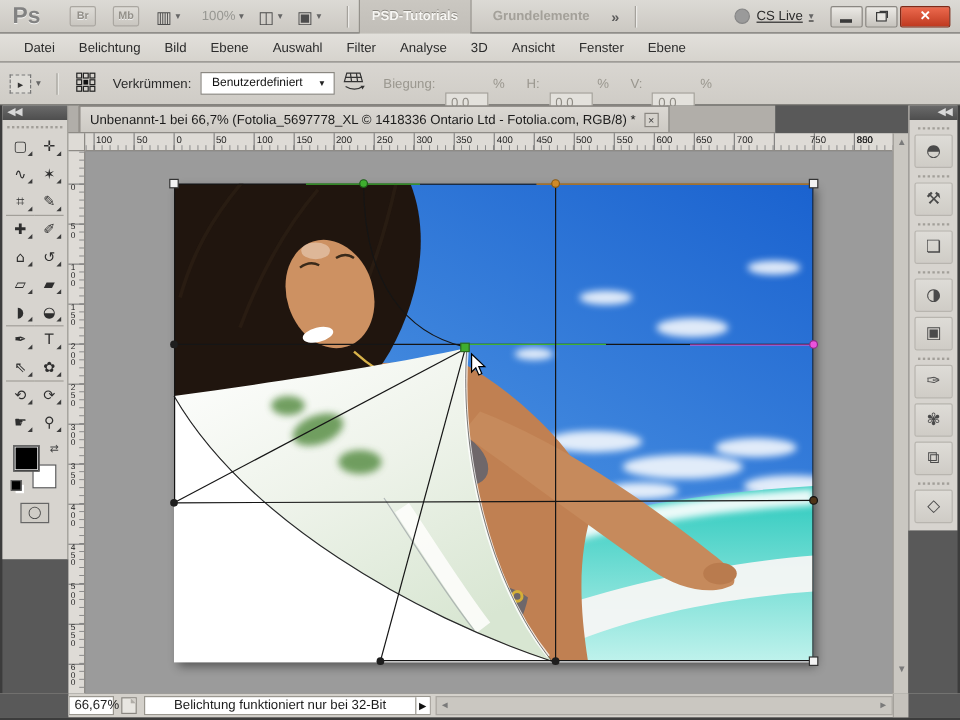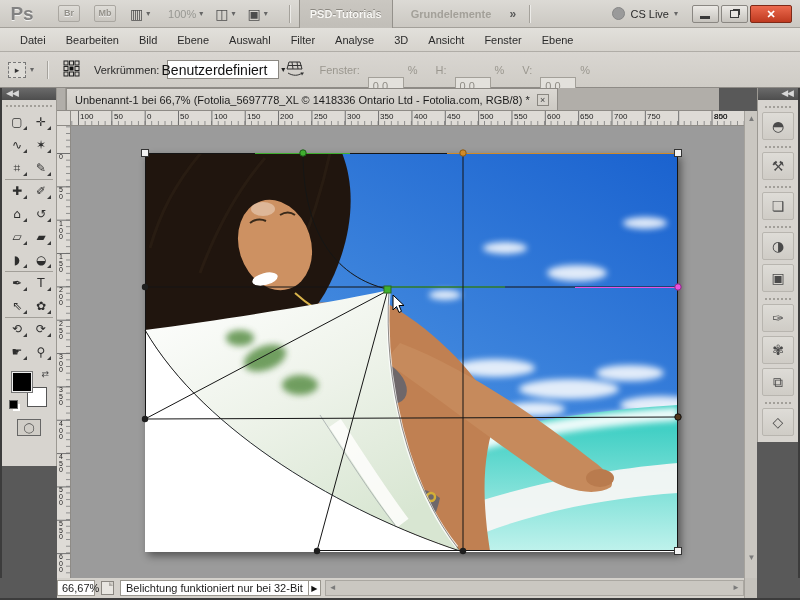--- a/index.html
+++ b/index.html
@@ -46,21 +46,21 @@
   .optionsbar { position:absolute; left:0; top:52px; width:800px; height:36px;
     background:linear-gradient(#d9d6d1,#cfccc6); border-bottom:1px solid #8e8b86;
     display:flex; align-items:center; padding-left:8px; }
   .preset-pick { display:flex; align-items:center; gap:4px; margin-right:4px; }
   .preset-box { width:18px; height:16px; border:1px dashed #777; color:#333; font-size:9px;
     text-align:center; line-height:14px; background:#dedcd7; }
   .opt-label { margin:0 8px 0 8px; color:#2b2b2b; }
   .opt-label.dis, .pct.dis { color:#9a978f; }
   .warp-select { width:112px; height:19px; background:#fff; border:1px solid #8a8781;
     display:flex; align-items:center; justify-content:center; gap:14px; }
-  .warp-select .val { font-size:14px; color:#111; }
+  .warp-select .val { font-size:10px; color:#111; }
   .warp-select .caret { color:#222; }
   .opt-field { width:36px; height:17px; border:1px solid #a3a099; background:#e3e1dc;
     color:#8f8c85; font-size:11px; padding:0 4px; font-family:"Liberation Sans",sans-serif;margin-top:32px; }
   .pct { margin:0 10px 0 4px; }
   .icon-btn-sm { margin:0 6px; }
 
   
   .main { position:absolute; left:0; top:88px; width:800px; height:490px; background:#595959; }
   .edge-l { position:absolute; left:0; top:0; width:2px; height:490px; background:#3c3c3c; }
   .edge-r { position:absolute; right:0; top:0; width:2px; height:490px; background:#3c3c3c; }
@@ -78,21 +78,21 @@
     border-left:4px solid transparent; border-bottom:4px solid #3c3c3c; }
   .swatches { position:relative; width:40px; height:40px; margin:6px auto 0 auto; }
   .sw-bg { position:absolute; right:2px; bottom:2px; width:20px; height:20px; background:#fff; border:1px solid #555; }
   .sw-fg { position:absolute; left:2px; top:2px; width:22px; height:22px; background:#000; border:1px solid #777; box-shadow:0 0 0 1px #eee inset; }
   .sw-swap { position:absolute; right:0; top:0; font-size:9px; color:#444; }
   .sw-mini { position:absolute; left:0; bottom:0; width:9px; height:9px; background:#000; border:1px solid #666; box-shadow:3px 3px 0 -1px #fff; }
   .quickmask { display:block; width:24px; height:17px; margin:10px auto 0 auto; border:1px solid #666;
     background:#d0cdc7; color:#444; font-size:10px; line-height:15px; text-align:center; }
 
   
-  .tabbar { position:absolute; left:57px; top:0; width:662px; height:23px; background:#b1aea9; border-bottom:1px solid #8e8b86; display:flex; align-items:flex-end; }
+  .tabbar { position:absolute; left:57px; top:0; width:589px; height:23px; background:#b1aea9; border-bottom:1px solid #8e8b86; display:flex; align-items:flex-end; }
   .tab-grip { width:9px; height:100%; border-right:1px solid #9c9993; background:#b1aea9; }
   .doc-tab { height:22px; background:linear-gradient(#dbd8d3,#cdcac4); border:1px solid #8e8b86; border-bottom:0;
     display:flex; align-items:center; gap:7px; padding:0 8px; max-width:560px; }
   .doc-tab .title { white-space:nowrap; overflow:hidden; font-size:11px; color:#1c1c1c; }
   .tab-close { width:12px; height:12px; border:1px solid #8a8781; background:#d6d3cd; color:#444;
     font-size:9px; line-height:10px; text-align:center; }
 
   
   .ruler-corner { position:absolute; left:57px; top:23px; width:14px; height:15px; background:#dedbd6;
     border-right:1px solid #8e8b86; border-bottom:1px solid #8e8b86; }
@@ -142,21 +142,21 @@
 
   
   .statusbar { position:absolute; left:0; top:578px; width:800px; height:20px; background:#d4d1cb;
     display:flex; align-items:center; }
   .sb-dark-l { width:57px; height:20px; background:#595959; }
   .sb-zoom { width:38px; height:16px; background:#fff; border:1px solid #9a978f; padding:0 4px;
     font-size:11px; color:#1c1c1c; line-height:14px; }
   .sb-docicon { width:13px; height:14px; margin:0 6px; border:1px solid #8a8781; background:#e8e6e1; position:relative; }
   .sb-docicon::after { content:""; position:absolute; right:0; top:0; border-top:4px solid #d4d1cb; border-left:4px solid #b0ada7; }
   .sb-msg { height:16px; background:#fff; border:1px solid #9a978f; display:flex; align-items:center; }
-  .sb-msg .txt { padding:0 5px; font-size:11px; color:#1c1c1c; white-space:nowrap; }
+  .sb-msg .txt { padding:0 24px; font-size:11px; color:#1c1c1c; white-space:nowrap; }
   .sb-msg .pop { width:12px; height:100%; border-left:1px solid #9a978f; font-size:8px; color:#111;
     text-align:center; line-height:15px; background:#fff; }
   .h-scroll { flex:1; height:16px; margin-left:4px; background:#cac7c1; border:1px solid #aaa7a1;
     position:relative; }
   .h-scroll .arr { position:absolute; top:0; width:12px; height:14px; color:#7a7a7a; font-size:8px;
     text-align:center; line-height:14px; }
   .h-scroll .arr.left { left:1px; } .h-scroll .arr.right { right:1px; }
   .sb-corner { width:13px; height:20px; background:#c5c2bc; border-left:1px solid #a5a29c; }
   .sb-dark-r { width:43px; height:20px; background:#595959; }
   .bottom-edge { position:absolute; left:0; top:598px; width:800px; height:2px; background:#3c3c3c; }
@@ -184,40 +184,40 @@
     </div>
     <div class="bar-btn">
       <span class="glyph">▣</span>
       <span class="caret">▾</span>
     </div>
     <span class="vsep"></span>
     <div class="ws-btn ws-active">PSD-Tutorials</div>
     <div class="ws-btn ws-idle">Grundelemente</div>
     <div class="ws-overflow">»</div>
     <span class="vsep"></span>
-    <div class="cslive" style="margin-left:auto;">
+    <div class="cslive" style="margin-left:auto;text-decoration:underline;">
       <span class="dot"></span>
       <span>CS Live</span>
       <span class="caret">▾</span>
     </div>
     <div class="winbtns">
       <div class="winbtn">
           <span class="glyph-min"></span>
         </div>
       <div class="winbtn">
           <span class="glyph-restore"></span>
         </div>
       <div class="winbtn close">✕</div>
     </div>
   </div>
 
   <div class="menubar">
 
   <span class="menu-item">Datei</span>
-      <span class="menu-item">Bearbeiten</span>
+      <span class="menu-item">Belichtung</span>
       <span class="menu-item">Bild</span>
       <span class="menu-item">Ebene</span>
       <span class="menu-item">Auswahl</span>
       <span class="menu-item">Filter</span>
       <span class="menu-item">Analyse</span>
       <span class="menu-item">3D</span>
       <span class="menu-item">Ansicht</span>
       <span class="menu-item">Fenster</span>
       <span class="menu-item">Ebene</span>
     </div>
@@ -249,21 +249,21 @@
       <span class="caret">▾</span>
     </div>
     <span class="icon-btn-sm">
       <svg width="20" height="18" viewBox="0 0 20 18">
         <path d="M4,2 L15,2 L17,9 L2,9 Z" fill="none" stroke="#333"></path>
         <path d="M7,2 L8,9 M12,2 L13,9 M3,5.5 L16.5,5.5" stroke="#333" fill="none"></path>
         <path d="M3,13 C8,16 13,16 17,13" stroke="#333" fill="none"></path>
         <path d="M17,15.5 L19,12.5 L15.5,12.5 Z" fill="#333"></path>
       </svg>
     </span>
-    <span class="opt-label dis">Fenster:</span>
+    <span class="opt-label dis">Biegung:</span>
     <input class="opt-field" disabled="" value="0,0" style="">
     <span class="pct dis">%</span>
     <span class="opt-label dis">H:</span>
     <input class="opt-field" disabled="" value="0,0" style="">
     <span class="pct dis">%</span>
     <span class="opt-label dis">V:</span>
     <input class="opt-field" disabled="" value="0,0" style="">
     <span class="pct dis">%</span>
   </div>
 
@@ -328,21 +328,21 @@
         <span class="rl" style="left: 243px;">250</span>
         <span class="rl" style="left: 276px;">300</span>
         <span class="rl" style="left: 309px;">350</span>
         <span class="rl" style="left: 343px;">400</span>
         <span class="rl" style="left: 376px;">450</span>
         <span class="rl" style="left: 409px;">500</span>
         <span class="rl" style="left: 443px;">550</span>
         <span class="rl" style="left: 476px;">600</span>
         <span class="rl" style="left: 509px;">650</span>
         <span class="rl" style="left: 543px;">700</span>
-        <span class="rl" style="left: 576px;">750</span>
+        <span class="rl" style="left: 604px;">750</span>
         <span class="rl" style="left: 643px;">800</span>
         <span class="rl" style="left: 643px;">850</span>
       </div>
     <div class="v-ruler">
 
     <span class="rl" style="top: 28px;">0</span>
         <span class="rl" style="top: 61px;">50</span>
         <span class="rl" style="top: 95px;">100</span>
         <span class="rl" style="top: 128px;">150</span>
         <span class="rl" style="top: 161px;">200</span>

